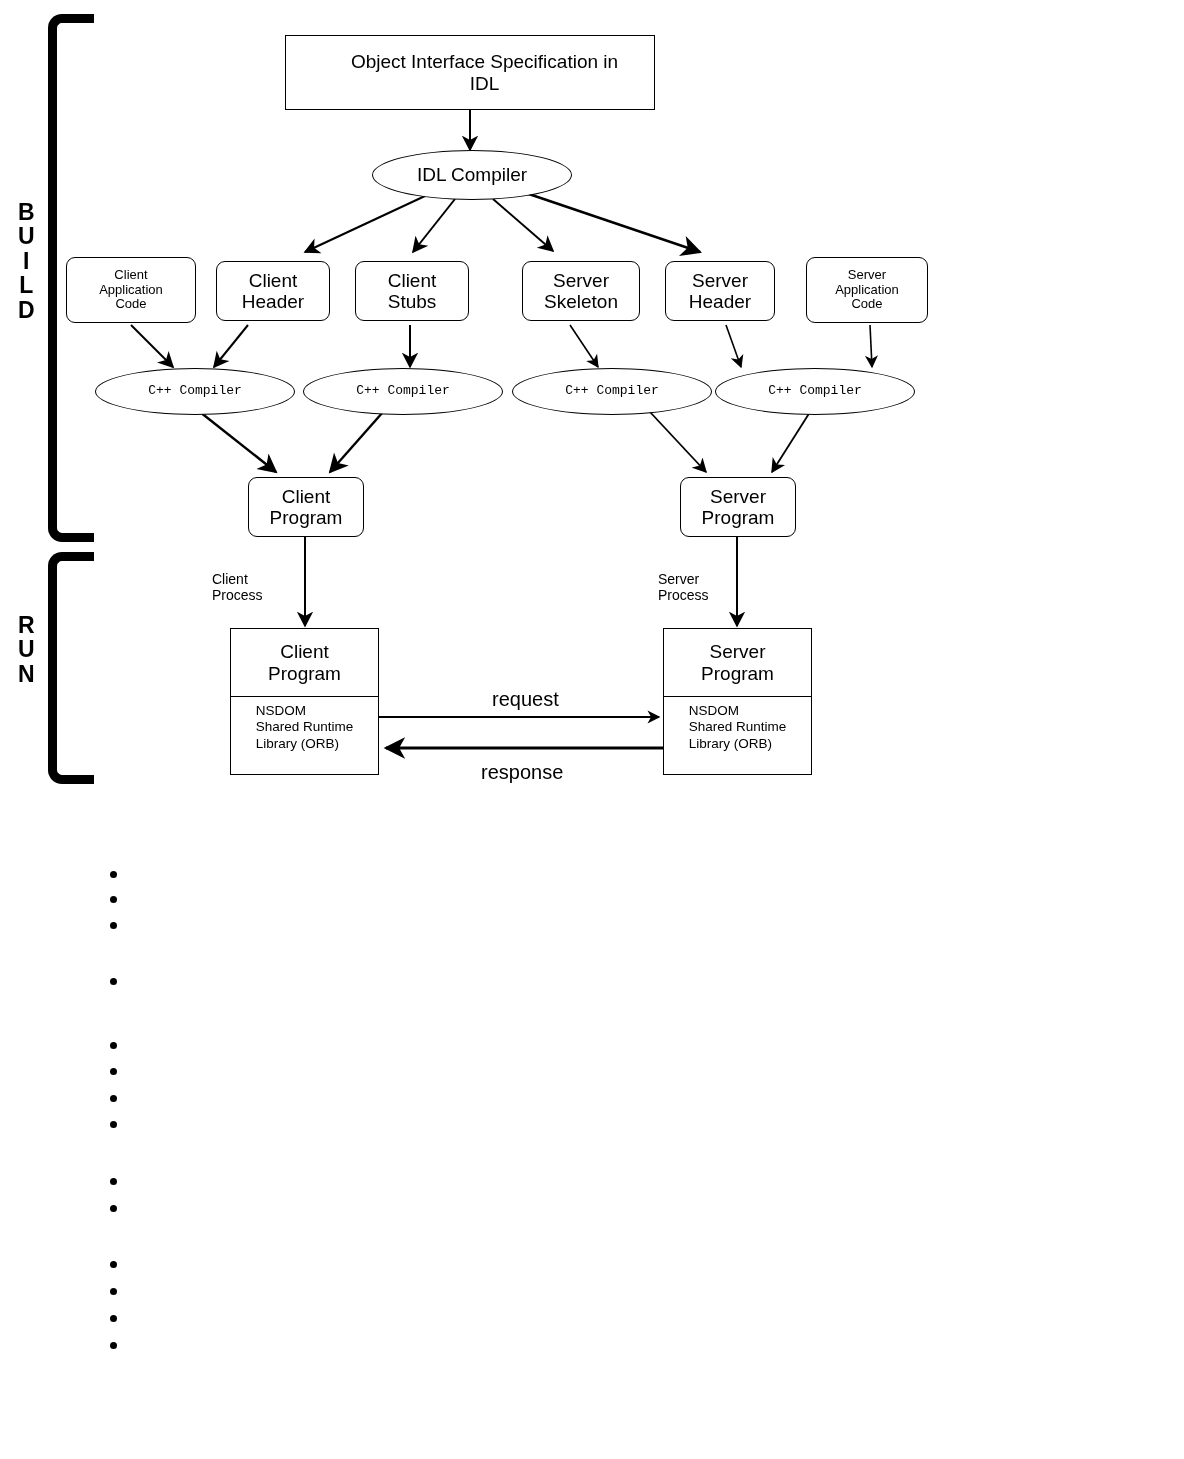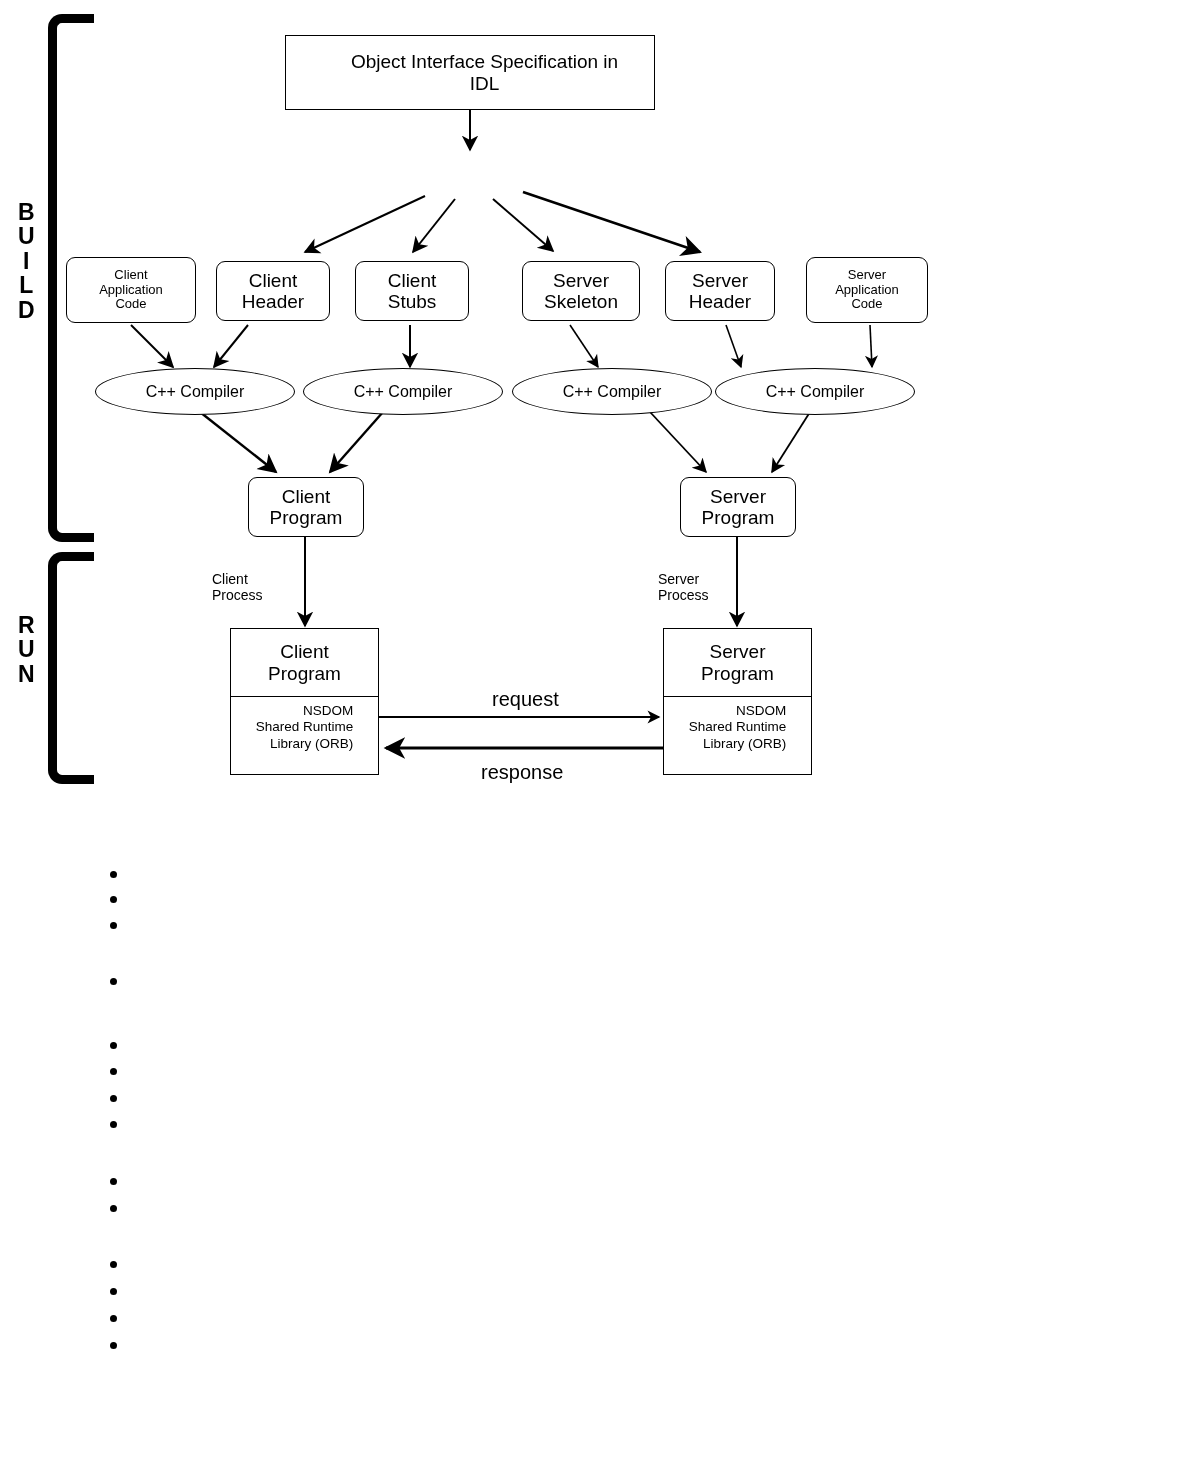--- a/index.html
+++ b/index.html
@@ -34,21 +34,21 @@
   }
   .round{
     border:1.5px solid #000;
     border-radius:9px;
   }
   .ellipse{
     border:1.5px solid #000;
     border-radius:50%;
   }
   .fs-big{font-size:19px;}
-  .fs-mid{font-size:16px;}
+  .fs-mid{font-size:13px;font-family:Liberation Mono, monospace;}
   .fs-xs{font-size:13px;}
 
   
   .procbox{
     position:absolute;
     box-sizing:border-box;
     border:1.5px solid #000;
     background:#fff;
     display:flex;
     flex-direction:column;
@@ -62,21 +62,21 @@
     font-size:19px;
     line-height:1.15;
     white-space:pre-line;
     border-bottom:1.5px solid #000;
   }
   .procbox .bot{
     flex:1 1 auto;
     display:flex;
     align-items:center;
     justify-content:center;
-    text-align:right;
+    text-align:left;
     font-size:13.5px;
     line-height:1.2;
     white-space:pre-line;
     padding-bottom:16px;
   }
 
   
   .lbl{
     position:absolute;
     font-size:14px;
@@ -187,20 +187,21 @@
   <div class="brace" style="left:48px; top:552px; width:46px; height:232px;"></div>
   <div class="sect" style="left:18px; top:613px;">
     <span>R</span>
     <span>U</span>
     <span>N</span>
   </div>
 
   <div class="node rect fs-big" style="left:285px; top:35px; width:370px; height:75px;">Object Interface Specification in
 IDL</div>
 
+  <div class="node ellipse fs-big" style="left:372px; top:150px; width:200px; height:50px;">IDL Compiler</div>
 
   <div class="node round fs-xs" style="left:66px; top:257px; width:130px; height:66px;">Client
 Application
 Code</div>
 
   <div class="node round fs-big" style="left:216px; top:261px; width:114px; height:60px;">Client
 Header</div>
 
   <div class="node round fs-big" style="left:355px; top:261px; width:114px; height:60px;">Client
 Stubs</div>

